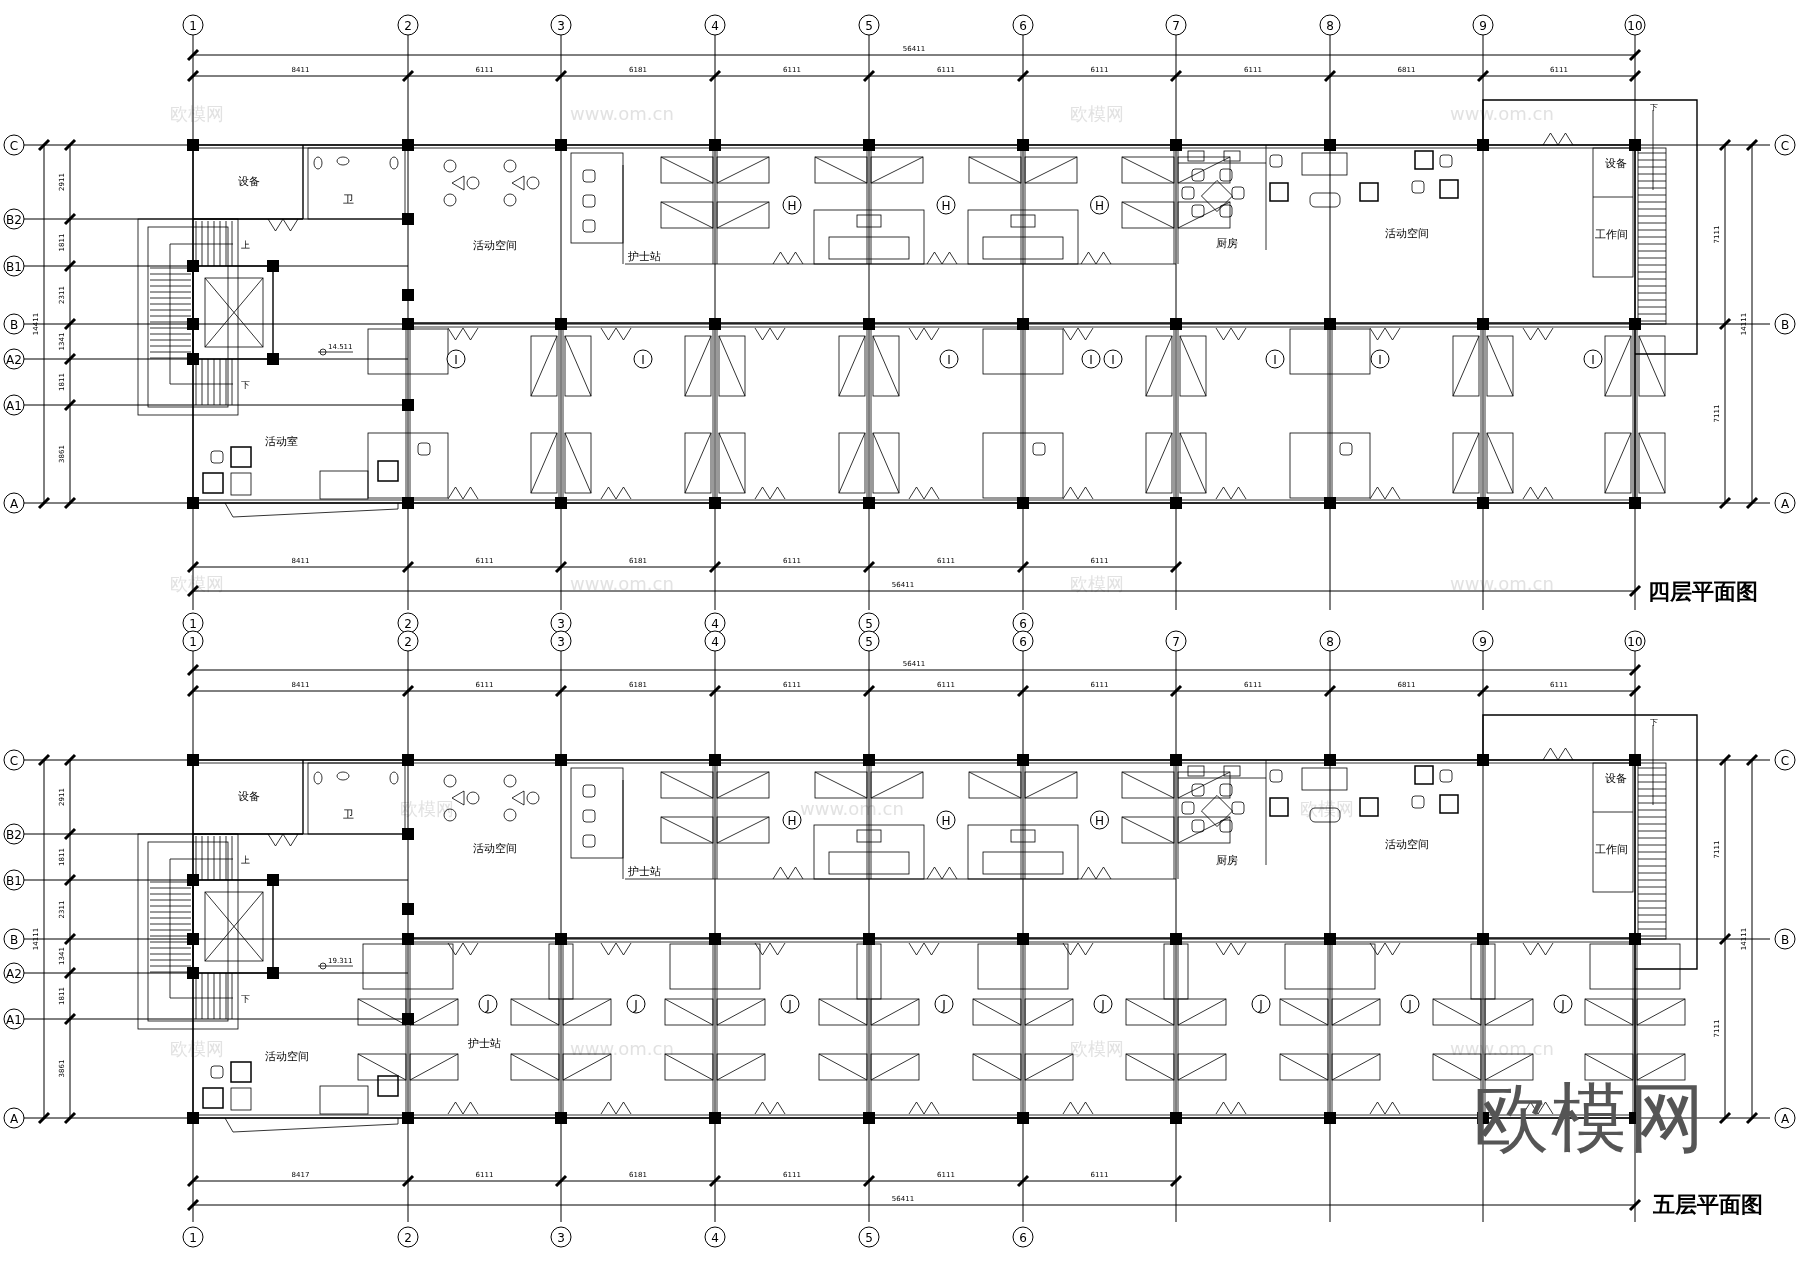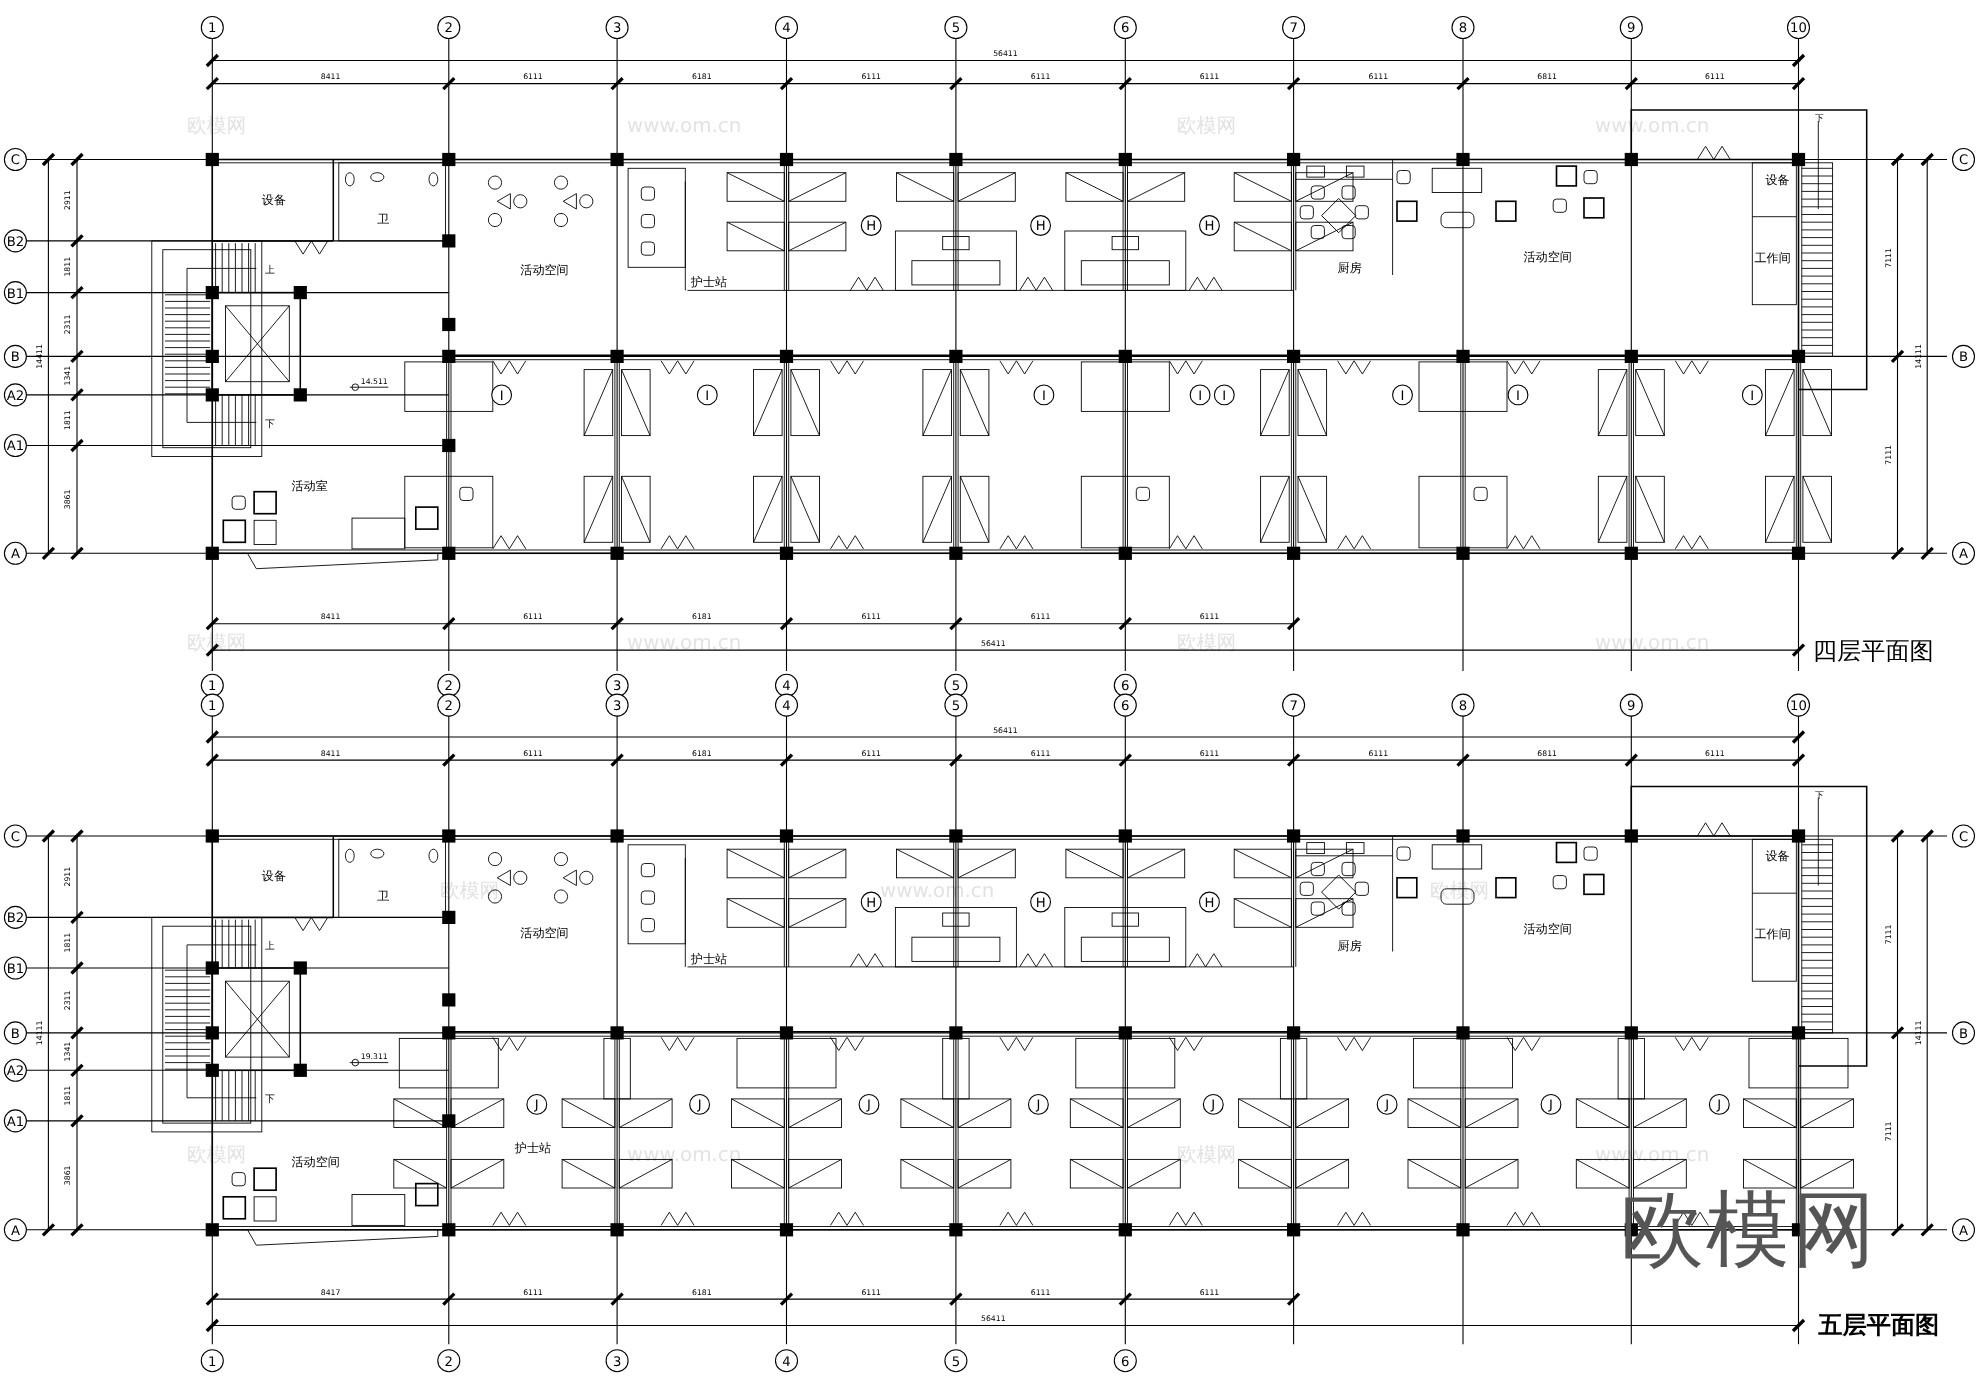--- a/index.html
+++ b/index.html
@@ -1171,18 +1171,18 @@
           </g>
           <g>
             <circle cx="1023" cy="1237" r="10" class="bubble"></circle>
             <text x="1023" y="1237.5" class="bubtxt" font-size="12px">6</text>
           </g>
         </g>
       </g>
     </svg>
 
   
-  <div style="position:absolute;left:1648px;top:577px;font-size:22px;font-weight:normal;font-family:'DejaVu Sans',sans-serif;">四层平面图</div>
+  <div style="position:absolute;left:1648px;top:577px;font-size:22px;font-weight:bold;font-family:'DejaVu Sans',sans-serif;">四层平面图</div>
   <div style="position:absolute;left:1653px;top:1190px;font-size:22px;font-weight:bold;font-family:'DejaVu Sans',sans-serif;text-align:center;">五层平面图</div>
 
   
   <div style="position:absolute;left:1473px;top:1068px;font-size:76px;color:#555;letter-spacing:2px;font-family:'DejaVu Sans',sans-serif;">欧模网</div>
 </div>
 
 </body></html>

